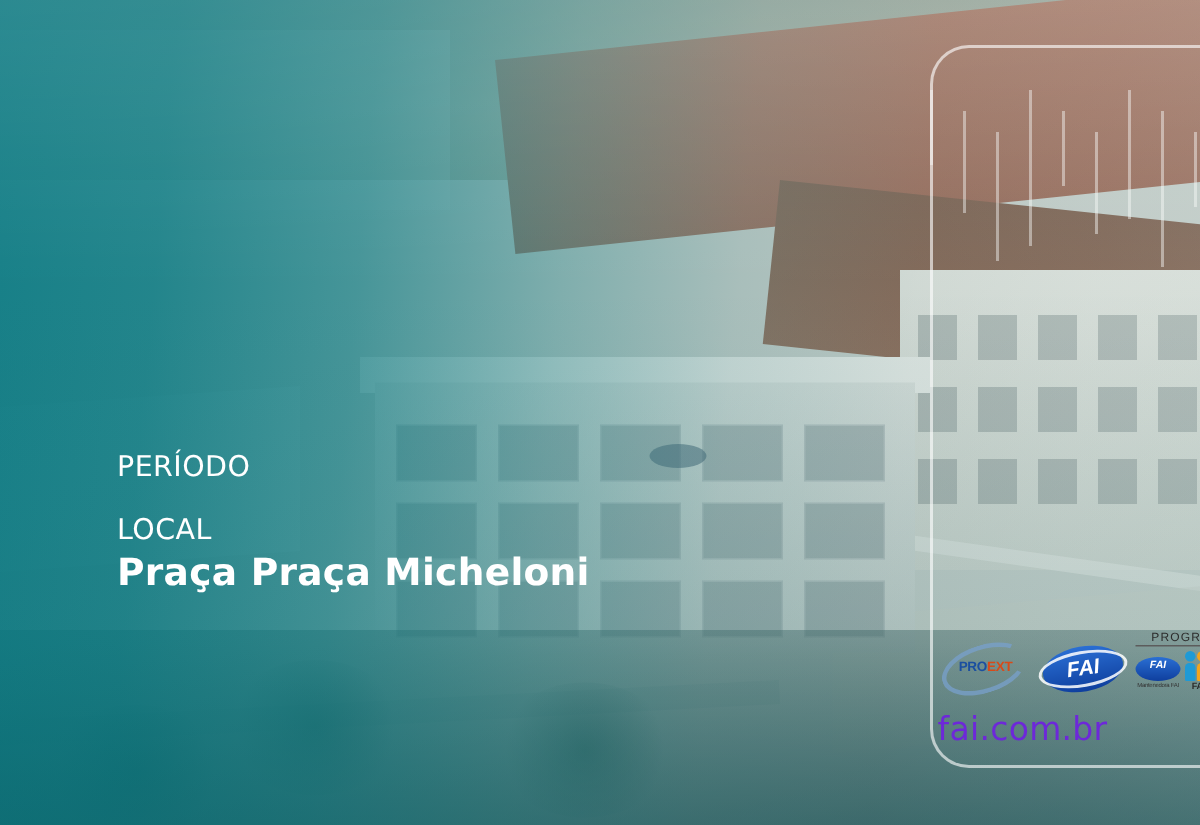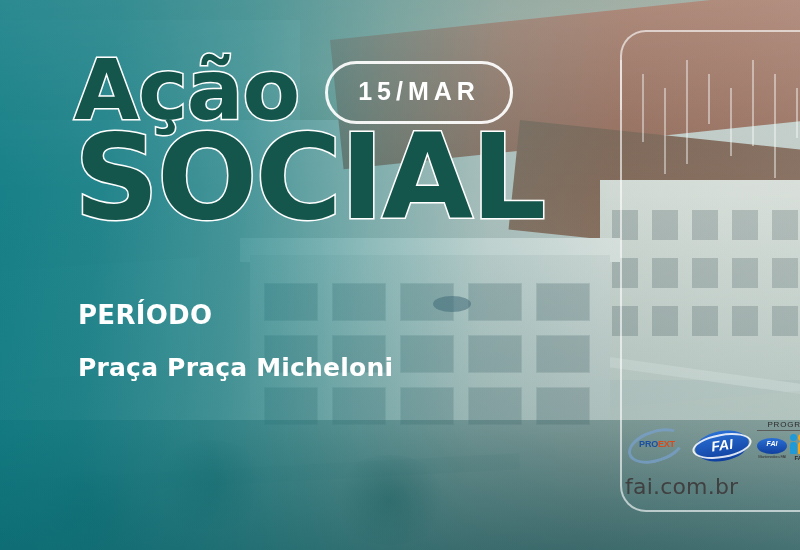--- a/index.html
+++ b/index.html
@@ -155,21 +155,21 @@
     color:#ffffff;
     font-size:25px; font-weight:bold;
     letter-spacing:5px;
     white-space:nowrap;
     margin-top:4px;
   }
 
   
   .info { position:absolute; left:78px; top:300px; color:#ffffff; }
   .info-label {
-    font-size:26px; font-weight:bold; letter-spacing:.3px;
+    font-size:19px; font-weight:normal; letter-spacing:.3px;
     font-family:"DejaVu Sans", sans-serif;
   }
   .info-value {
     font-size:25px; font-weight:bold; letter-spacing:.2px; margin-top:3px;
     font-family:"DejaVu Sans", sans-serif;
   }
   .info-gap { height:20px; }
 
   
   .logos {
@@ -241,21 +241,21 @@
   .person { width:7px; position:relative; }
   .p-head { width:7px; height:7px; border-radius:50%; }
   .p-body { width:7px; height:12px; border-radius:3px 3px 1px 1px; margin-top:1px; }
   .prog-people-label {
     font-size:6px; font-weight:bold; color:#2b2b2b; text-align:center;
     letter-spacing:-.1px; margin-top:1px;
   }
 
   .site {
     position:absolute; left:625px; top:474px;
-    color:#404040; font-size:22px; letter-spacing:.2px;
+    color:#6d28d9; font-size:22px; letter-spacing:.2px;
     font-family:"DejaVu Sans", sans-serif;
   }
 </style>
 </head>
 <body>
 
 <div id="poster">
 
   <div class="photo">
     <div class="ph-sky"></div>
@@ -315,31 +315,25 @@
       <div class="ph-pole" style="left: 752px; top: 60px; height: 86px;"></div>
       <div class="ph-pole" style="left: 774px; top: 74px; height: 104px;"></div>
       <div class="ph-pole" style="left: 796px; top: 88px; height: 50px;"></div>
     </div>
 
   <div class="tint"></div>
   <div class="tint2"></div>
 
   <div class="frame"></div>
 
-  <div class="headline">
-    <div class="h-row">
-      <div class="h-acao">Ação</div>
-      <div class="date-badge">15/MAR</div>
-    </div>
-    <div class="h-social">SOCIAL</div>
-  </div>
 
   <div class="info">
     <div class="info-label">PERÍODO</div>
     <div class="info-gap"></div>
+    <div class="info-label">LOCAL</div>
     <div class="info-value">Praça Praça Micheloni</div>
   </div>
 
   <div class="logos">
 
     <div class="logo-proext">
       <div class="proext-swoosh"></div>
       <div class="proext-txt"><em>PRO</em><span class="proext-ext">EXT</span></div>
     </div>
 

